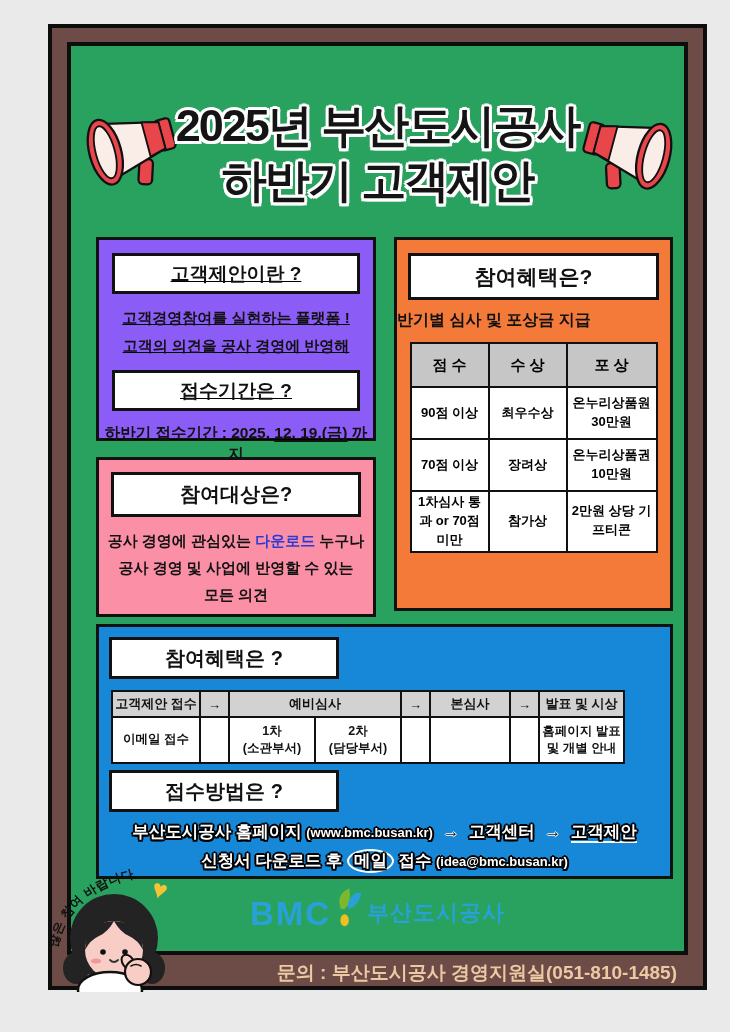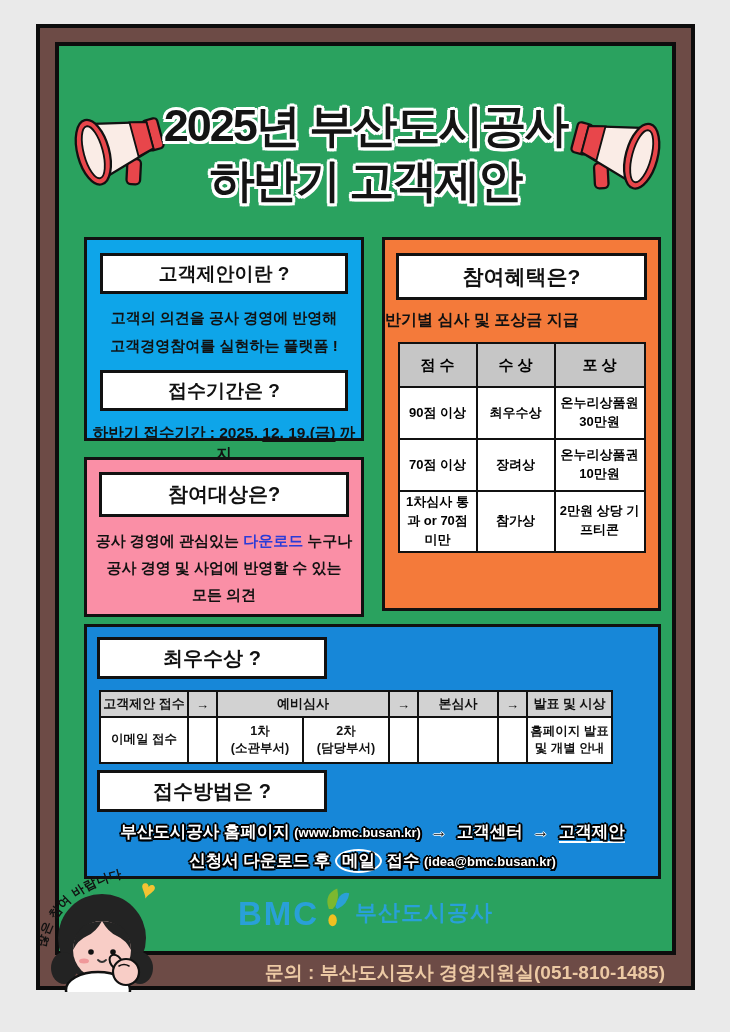--- a/index.html
+++ b/index.html
@@ -1,33 +1,33 @@
 <!DOCTYPE html>
 <html><head>
 <meta charset="utf-8">
 <style>
   * { margin:0; padding:0; box-sizing:border-box; }
   body { width:730px; height:1032px; background:#eaeaea; font-family:"Liberation Sans", sans-serif; position:relative; overflow:hidden; }
-  .canvas { position:absolute; left:0; top:0; width:704px; height:1032px; }
+  .canvas { position:absolute; left:12px; top:0; width:704px; height:1032px; }
 
   .poster { position:absolute; left:36px; top:24px; width:659px; height:966px; background:#6d4b46; border:4px solid #0d0d0d; }
   .green { position:absolute; left:15px; top:14px; width:621px; height:913px; background:#2aa25f; border:4px solid #0d0d0d; }
 
   
   .title { position:absolute; left:0; top:52px; width:100%; text-align:center; }
   .title-line { font-size:45px; line-height:55px; font-weight:800; letter-spacing:-2px; color:#141414;
     text-shadow: 3px 0 0 #fff, -3px 0 0 #fff, 0 3px 0 #fff, 0 -3px 0 #fff,
                  2.5px 2.5px 0 #fff, -2.5px 2.5px 0 #fff, 2.5px -2.5px 0 #fff, -2.5px -2.5px 0 #fff; }
   .mega { position:absolute; width:118px; height:92px; }
   .mega.left { left:6px; top:52px; }
   .mega.right { right:2px; top:56px; transform:scaleX(-1); }
 
   
   .box { position:absolute; border:3px solid #111; }
-  .yellow { left:25px; top:191px; width:280px; height:204px; background:#0ea5e9; }
+  .yellow { left:25px; top:191px; width:280px; height:204px; background:#8b5cf6;text-decoration:underline; }
   .orange { left:323px; top:191px; width:279px; height:374px; background:#f47a3a; }
   .pink   { left:25px; top:411px; width:280px; height:160px; background:#fa8fa6; }
   .blue   { left:25px; top:578px; width:577px; height:255px; background:#1787d8; }
 
   .wbox { background:#fff; border:3px solid #111; display:flex; align-items:center; justify-content:center;
           font-weight:800; color:#111; }
   .wbox.center { margin:13px auto 0; }
   .yellow .wbox { width:248px; height:41px; font-size:19px; }
   .orange .wbox { width:251px; height:47px; font-size:21px; }
   .pink .wbox   { width:250px; height:45px; font-size:20px; }
@@ -108,22 +108,22 @@
       </svg>
 
       <div class="title">
         <div class="title-line">2025년 부산도시공사</div>
         <div class="title-line">하반기 고객제안</div>
       </div>
 
       <section class="box yellow">
         <div class="wbox center">고객제안이란 ?</div>
         <div class="desc">
+          <div>고객경영참여를 실현하는 플랫폼 !</div>
           <div>고객의 의견을 공사 경영에 반영해</div>
-          <div>고객경영참여를 실현하는 플랫폼 !</div>
         </div>
         <div class="wbox center" style="margin-top:10px;">접수기간은 ?</div>
         <div class="period"><span>하반기 접수기간 : 2025. </span><span class="u">12. 19.(금)</span><span> 까지</span></div>
       </section>
 
       <section class="box orange">
         <div class="wbox center">참여혜택은?</div>
         <div class="subtitle">반기별 심사 및 포상금 지급</div>
         <table class="btable">
           <colgroup>
@@ -159,21 +159,21 @@
       <section class="box pink">
         <div class="wbox center" style="margin-top:12px;">참여대상은?</div>
         <div class="desc" style="line-height:27px;">
           <div><span>공사 경영에 관심있는 </span><span class="hl">다운로드</span><span> 누구나</span></div>
           <div>공사 경영 및 사업에 반영할 수 있는</div>
           <div>모든 의견</div>
         </div>
       </section>
 
       <section class="box blue">
-        <div class="wbox" style="top:10px;">최우수상 ?</div>
+        <div class="wbox" style="top:10px;">참여혜택은 ?</div>
 
         <table class="ptable">
           <colgroup>
               <col style="width:88px">
               <col style="width:29px">
               <col style="width:86px">
               <col style="width:86px">
               <col style="width:29px">
               <col style="width:80px">
               <col style="width:29px">

